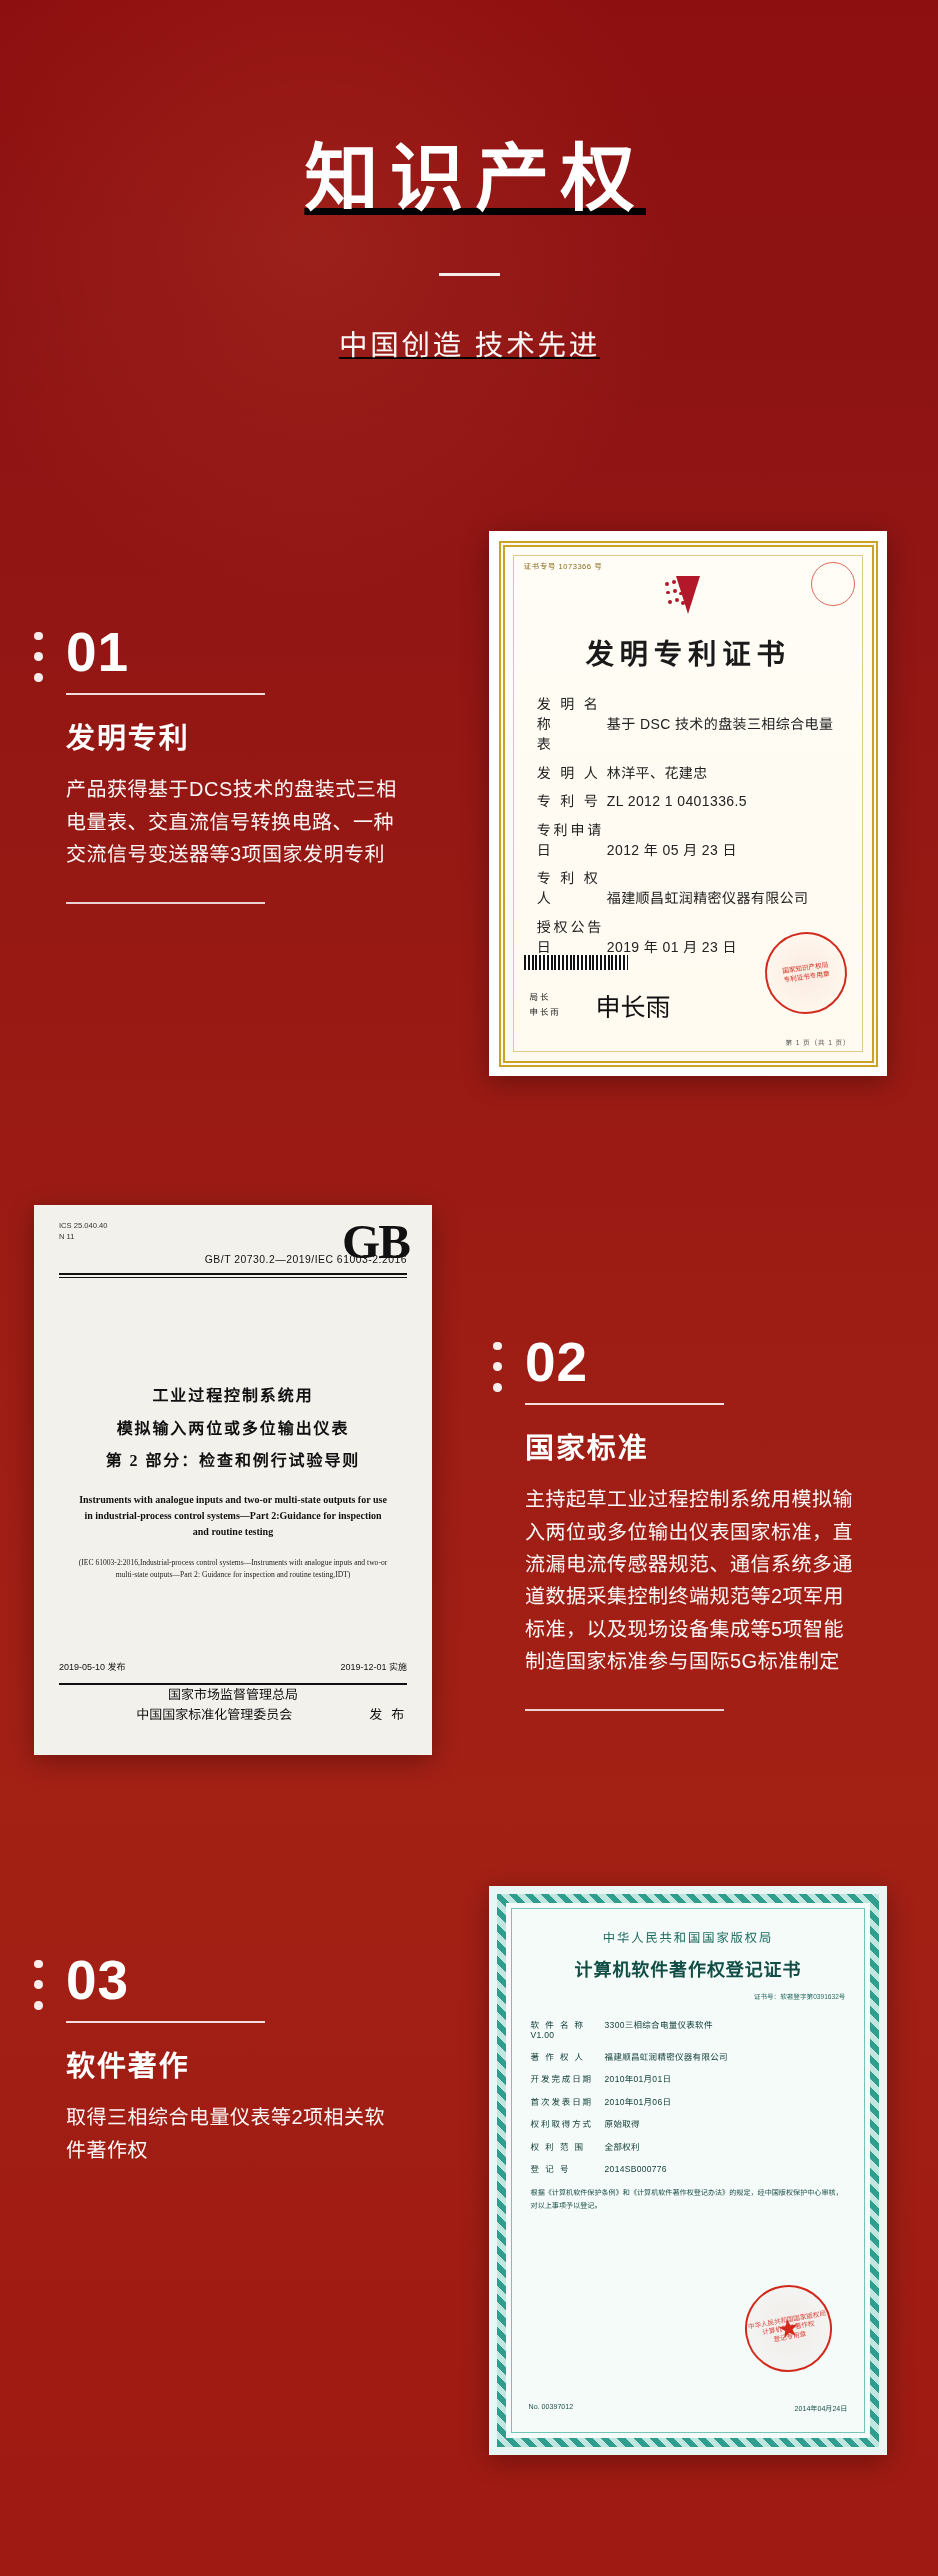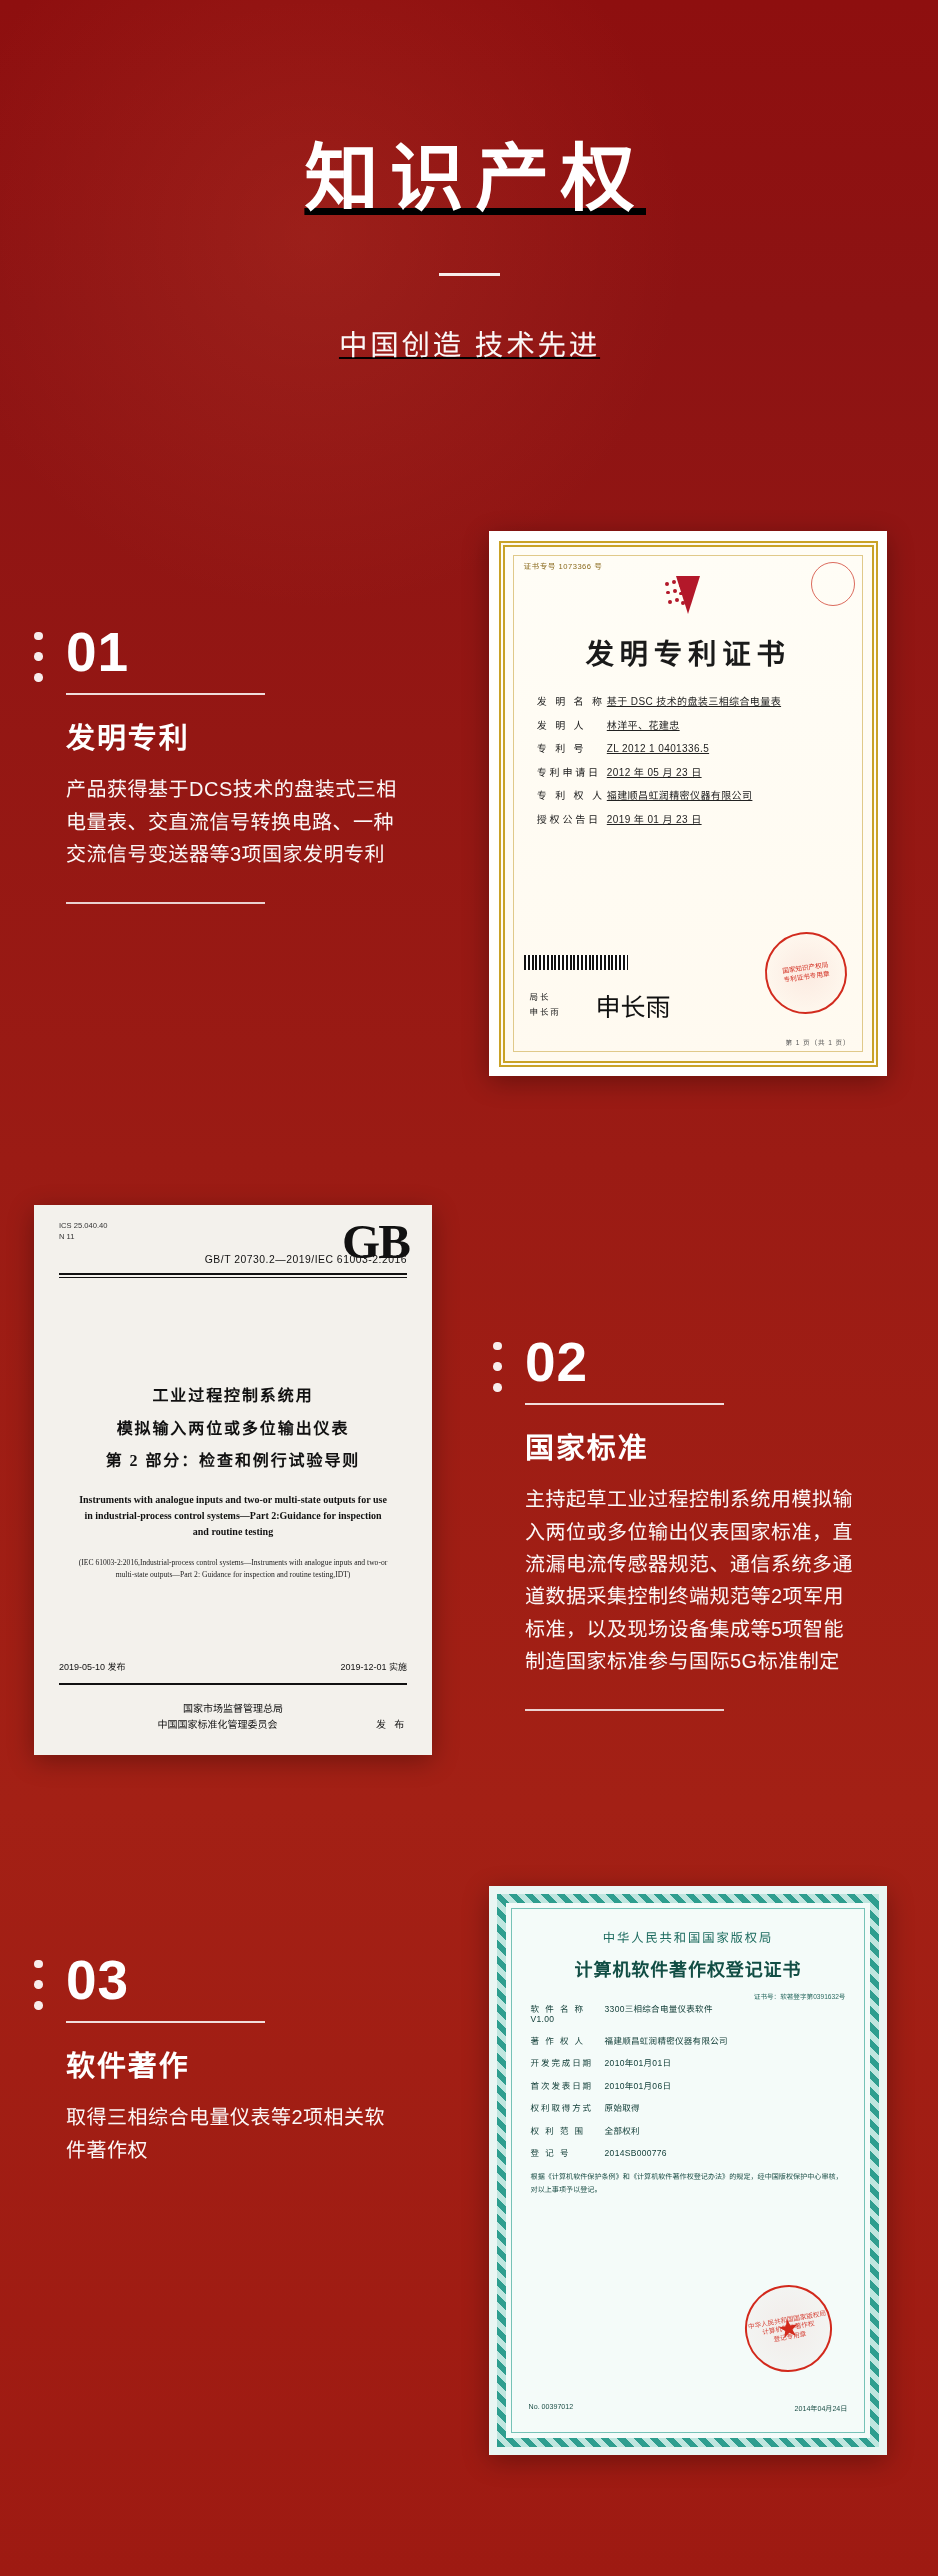--- a/index.html
+++ b/index.html
@@ -157,21 +157,21 @@
     border:1.9px solid #cf3a2a; opacity:.75;
   }
   .c1-title {
     text-align:center;
     font-family:"Liberation Serif","DejaVu Serif",serif;
     font-size: 28.5px; font-weight:bold; color:#1a1a1a;
     letter-spacing: 5.7px;
     margin-top: 2px;
   }
   .c1-fields { margin: 21px 5.7px 0 13.3px; }
-  .c1-row { font-size: 10px; color:#222; margin-bottom: 8.5px; letter-spacing:0.4px;text-decoration:underline; }
+  .c1-row { font-size: 14px; color:#222; margin-bottom: 8.5px; letter-spacing:0.4px; }
   .c1-row .k { display:inline-block; width:70px; letter-spacing:2.8px; }
   .c1-para {
     margin: 15px 13.3px 0 13.3px;
     font-size: 7.2px; line-height: 1.75; color:#2a2a2a; text-align: justify;
   }
   .c1-sign {
     position:absolute; left:25px; bottom:40px;
     font-size: 8.5px; color:#222; letter-spacing:1.9px; line-height:1.8;
   }
   .c1-signature {
@@ -235,22 +235,22 @@
     font-family:"Liberation Serif","DejaVu Serif",serif;
     font-size: 7.6px; color:#222; line-height:1.6;
   }
   .c2-dates {
     position:absolute; left:25px; right:25px; bottom: 82px;
     display:flex; justify-content:space-between;
     font-size: 9px; color:#111;
   }
   .c2-bhr { position:absolute; left:25px; right:25px; bottom: 70px; height:1.9px; background:#111; }
   .c2-issuer {
-    position:absolute; left:25px; right:25px; bottom: 23px;
-    text-align:center; font-size: 10px; color:#111; line-height:1.55;
+    position:absolute; left:25px; right:25px; bottom: 30px;
+    text-align:center; font-size: 13px; color:#111; line-height:1.55;
     font-family:"Liberation Serif","DejaVu Serif",serif;
   }
   .c2-issuer .pub { float:right; letter-spacing:2.8px; }
 
   
   .c3 { left: 489px; top: 1886px; width: 398px; height: 569px; background:#eaf6f3; padding:7.6px; }
   .c3-inner {
     width:100%;height:100%;
     border: 9.5px solid transparent;
     background:
@@ -265,21 +265,21 @@
   .c3-h1 {
     text-align:center; font-size: 12.3px; color:#1c6b5f; letter-spacing:1.9px;
     font-family:"Liberation Serif","DejaVu Serif",serif;
   }
   .c3-h2 {
     text-align:center; margin-top: 9.5px;
     font-family:"Liberation Serif","DejaVu Serif",serif;
     font-size: 18px; font-weight:bold; color:#124e45; letter-spacing:0.9px;
   }
   .c3-no { margin-top: 9.5px; text-align:right; font-size:6.6px; color:#2b6b62; }
-  .c3-fields { margin-top: 1px; }
+  .c3-fields { margin-top: 17px; }
   .c3-row { font-size: 8.5px; color:#14403a; margin-bottom: 10.4px; letter-spacing:0.3px; }
   .c3-row .k { display:inline-block; width: 74px; letter-spacing:1.9px; }
   .c3-note { margin-top: 13.3px; font-size: 7.1px; color:#1b4e46; line-height:1.8; }
   .c3-seal {
     position:absolute; right: 38px; bottom: 66px;
     width: 87px; height: 87px; border-radius:50%;
     border: 2.8px solid #d2291c; color:#d2291c;
     display:flex; align-items:center; justify-content:center;
     transform: rotate(-10deg);
     font-size: 6.6px; text-align:center; line-height:1.3;

